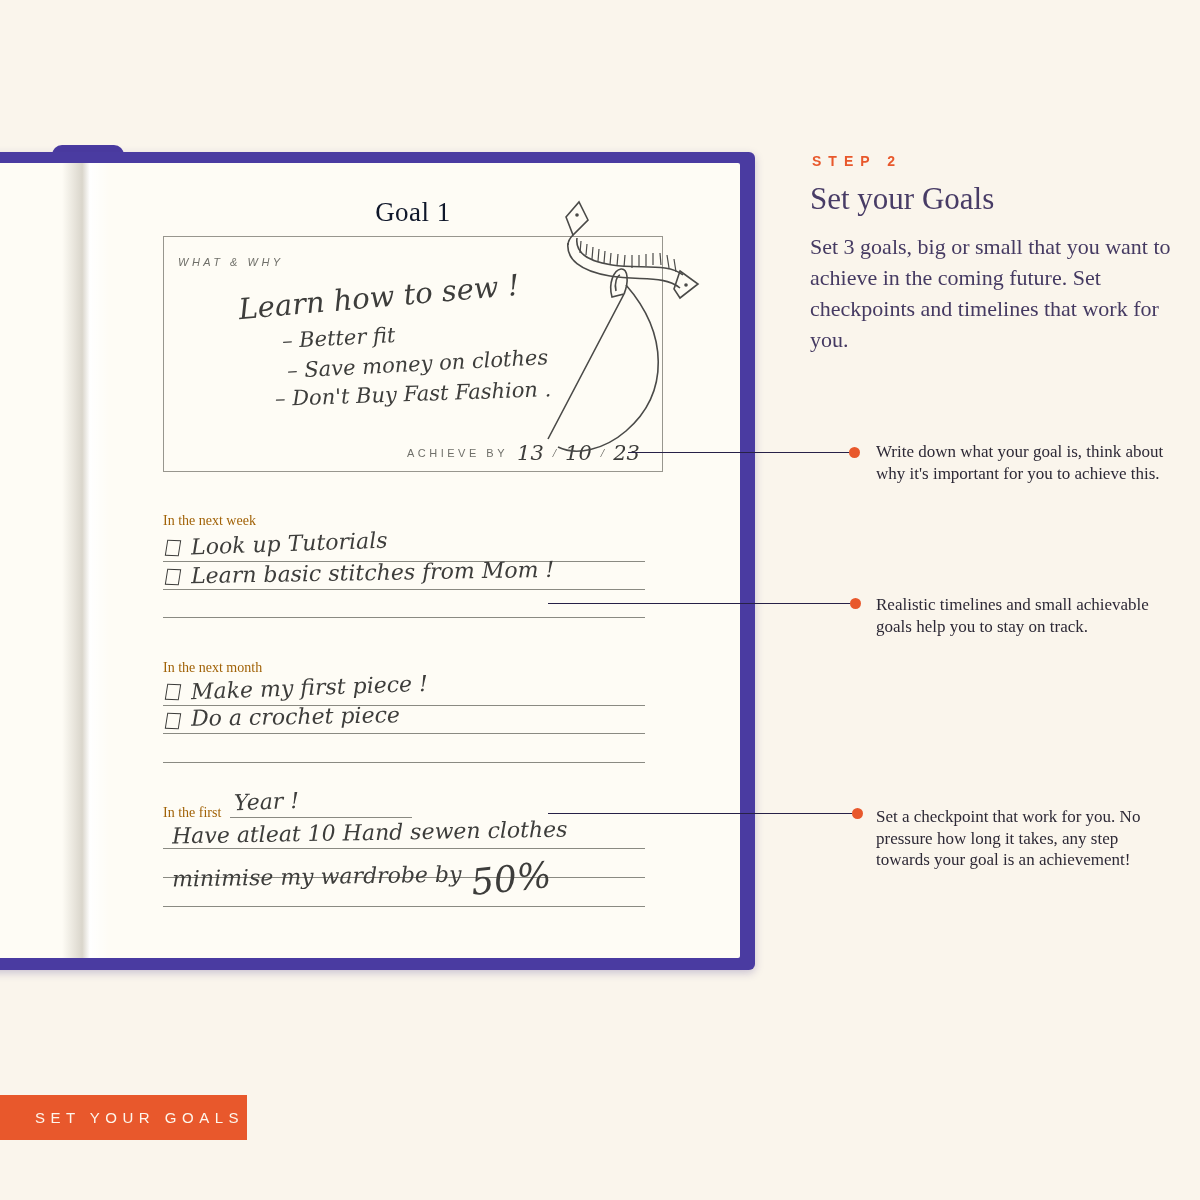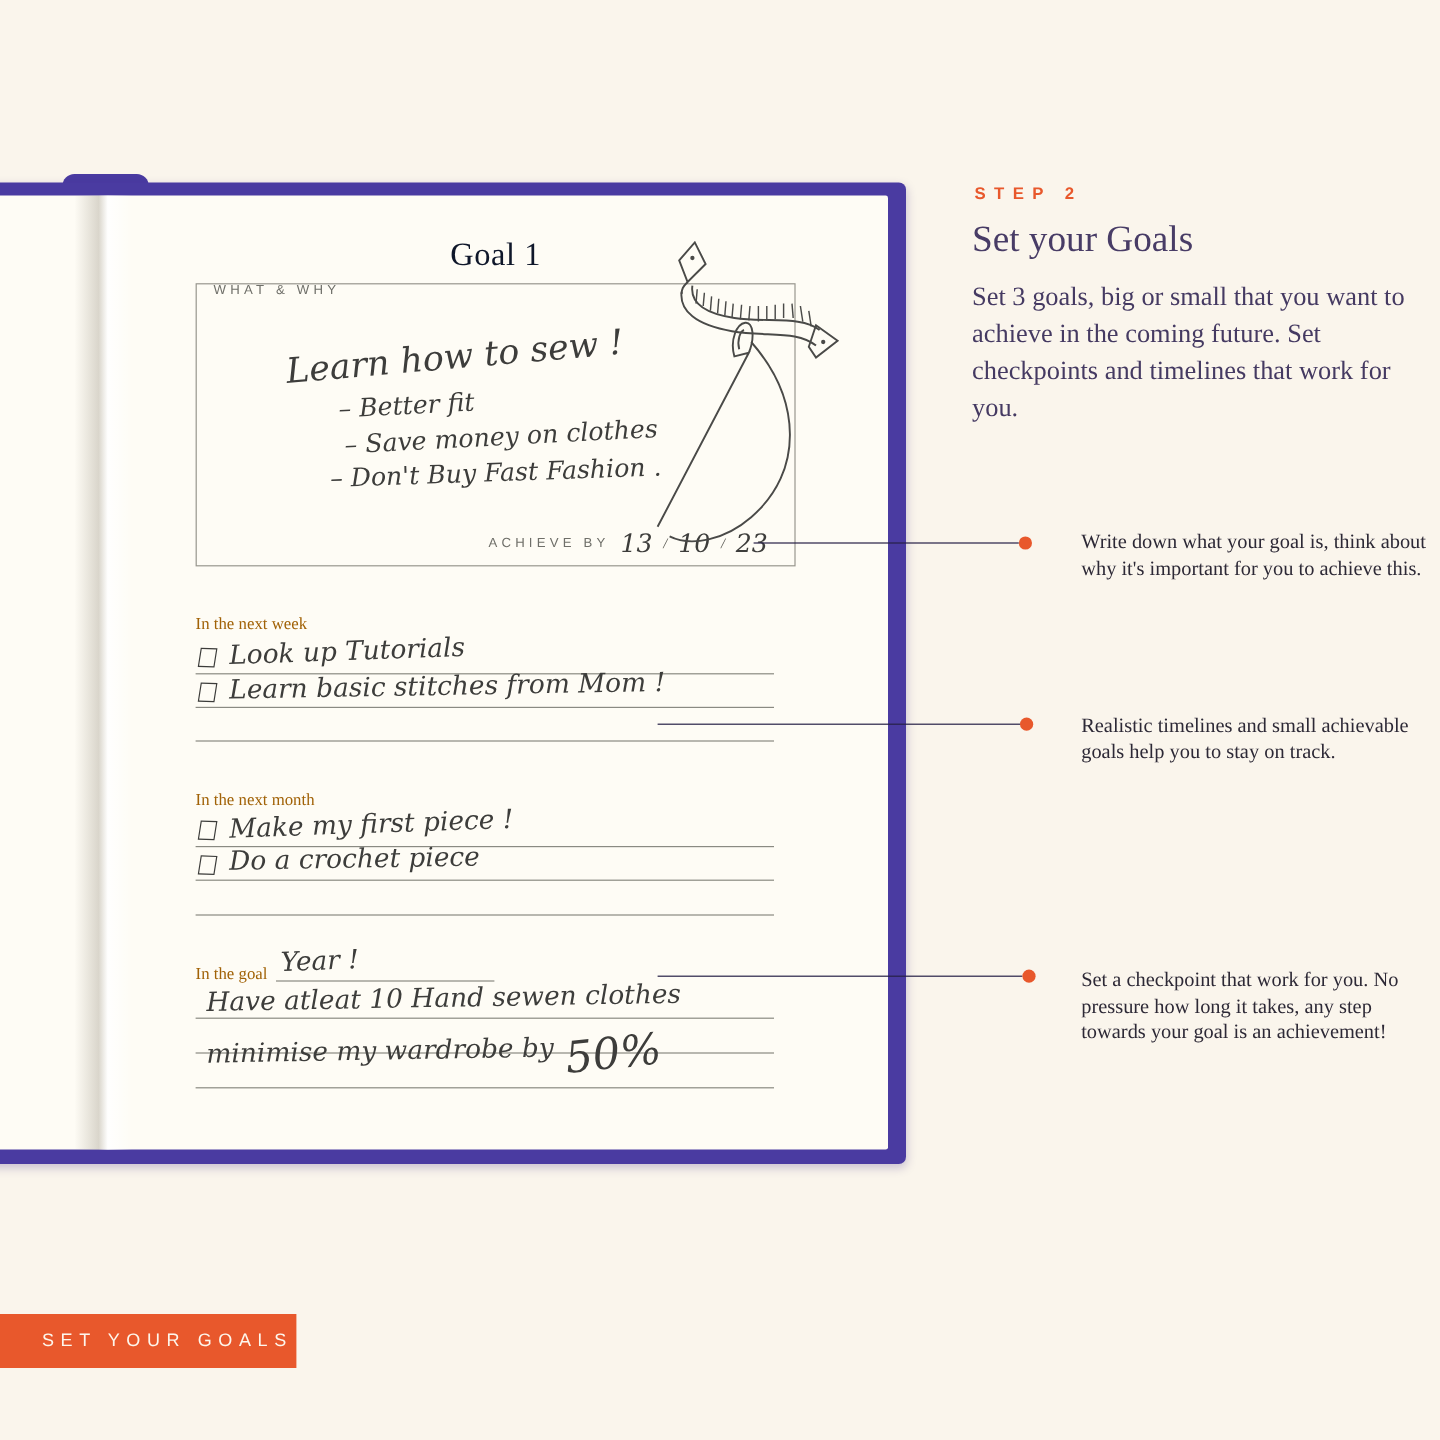--- a/index.html
+++ b/index.html
@@ -38,21 +38,21 @@
     font-size:27px; color:#0f172a; letter-spacing:0.5px; z-index:4;
   }
   .whatwhy-box {
     left:163px; top:236px; width:500px; height:236px;
     border:1px solid #98968e; z-index:4;
   }
   .tag-label {
     font-family:"Liberation Sans", sans-serif;
     font-size:11px; letter-spacing:3.5px; color:#6f6f69;
   }
-  .box-label { left:178px; top:236px; z-index:5; }
+  .box-label { left:178px; top:256px; z-index:5;font-style:italic; }
 
   .hw {
     font-family:"DejaVu Serif", serif; font-style:italic;
     color:#3d3d3b; white-space:nowrap; z-index:5;
   }
   .hw-main { left:238px; top:280px; font-size:29px; transform:rotate(-5deg); }
   .hw-b1 { left:282px; top:326px; font-size:21px; transform:rotate(-3deg); }
   .hw-b2 { left:287px; top:352px; font-size:21px; transform:rotate(-3deg); }
   .hw-b3 { left:275px; top:382px; font-size:21px; transform:rotate(-2deg); }
 
@@ -87,21 +87,21 @@
     font-size:14px; letter-spacing:7px; color:#e8582c;
   }
   .main-heading {
     left:810px; top:181px; font-size:31px; color:#483c66;
   }
   .main-desc {
     left:810px; top:231px; width:370px;
     font-size:22px; line-height:31px; color:#453a62;
   }
   .annotation {
-    width:290px; font-size:17px; line-height:21.5px; color:#2d2936;margin-left:25px;
+    width:290px; font-size:17px; line-height:21.5px; color:#2d2936;
   }
   .ann1 { left:876px; top:441px; }
   .ann2 { left:876px; top:594px; }
   .ann3 { left:876px; top:806px; }
 
   
   .footer-badge {
     left:0; top:1095px; width:247px; height:45px;
     background:#e8582c; color:#fdf6ec;
     font-family:"Liberation Sans", sans-serif;
@@ -189,21 +189,21 @@
   <span class="hw hw-entry" style="transform:rotate(-2deg);">Make my first piece !</span>
 </div>
 <div class="abs rule" style="left:163px; top:705px; width:482px;"></div>
 <div class="abs entry" style="left:166px; top:704px;">
   <span class="cb"></span>
   <span class="hw hw-entry" style="transform:rotate(-1deg);">Do a crochet piece</span>
 </div>
 <div class="abs rule" style="left:163px; top:733px; width:482px;"></div>
 <div class="abs rule" style="left:163px; top:762px; width:482px;"></div>
 
-<div class="abs section-label" style="left:163px; top:805px;">In the goal</div>
+<div class="abs section-label" style="left:163px; top:805px;">In the first</div>
 <div class="abs hw hw-entry" style="left:234px; top:789px; transform:rotate(-2deg);">Year !</div>
 <div class="abs rule" style="left:230px; top:817px; width:182px;"></div>
 <div class="abs hw hw-entry" style="left:172px; top:820px; transform:rotate(-1deg);">Have atleat 10 Hand sewen clothes</div>
 <div class="abs rule" style="left:163px; top:848px; width:482px;"></div>
 <div class="abs entry" style="left:172px; top:848px;">
   <span class="hw hw-entry" style="transform:rotate(-1deg);">minimise my wardrobe by</span>
   <span class="hw hw-big">50%</span>
 </div>
 <div class="abs rule" style="left:163px; top:877px; width:482px;"></div>
 <div class="abs rule" style="left:163px; top:906px; width:482px;"></div>

